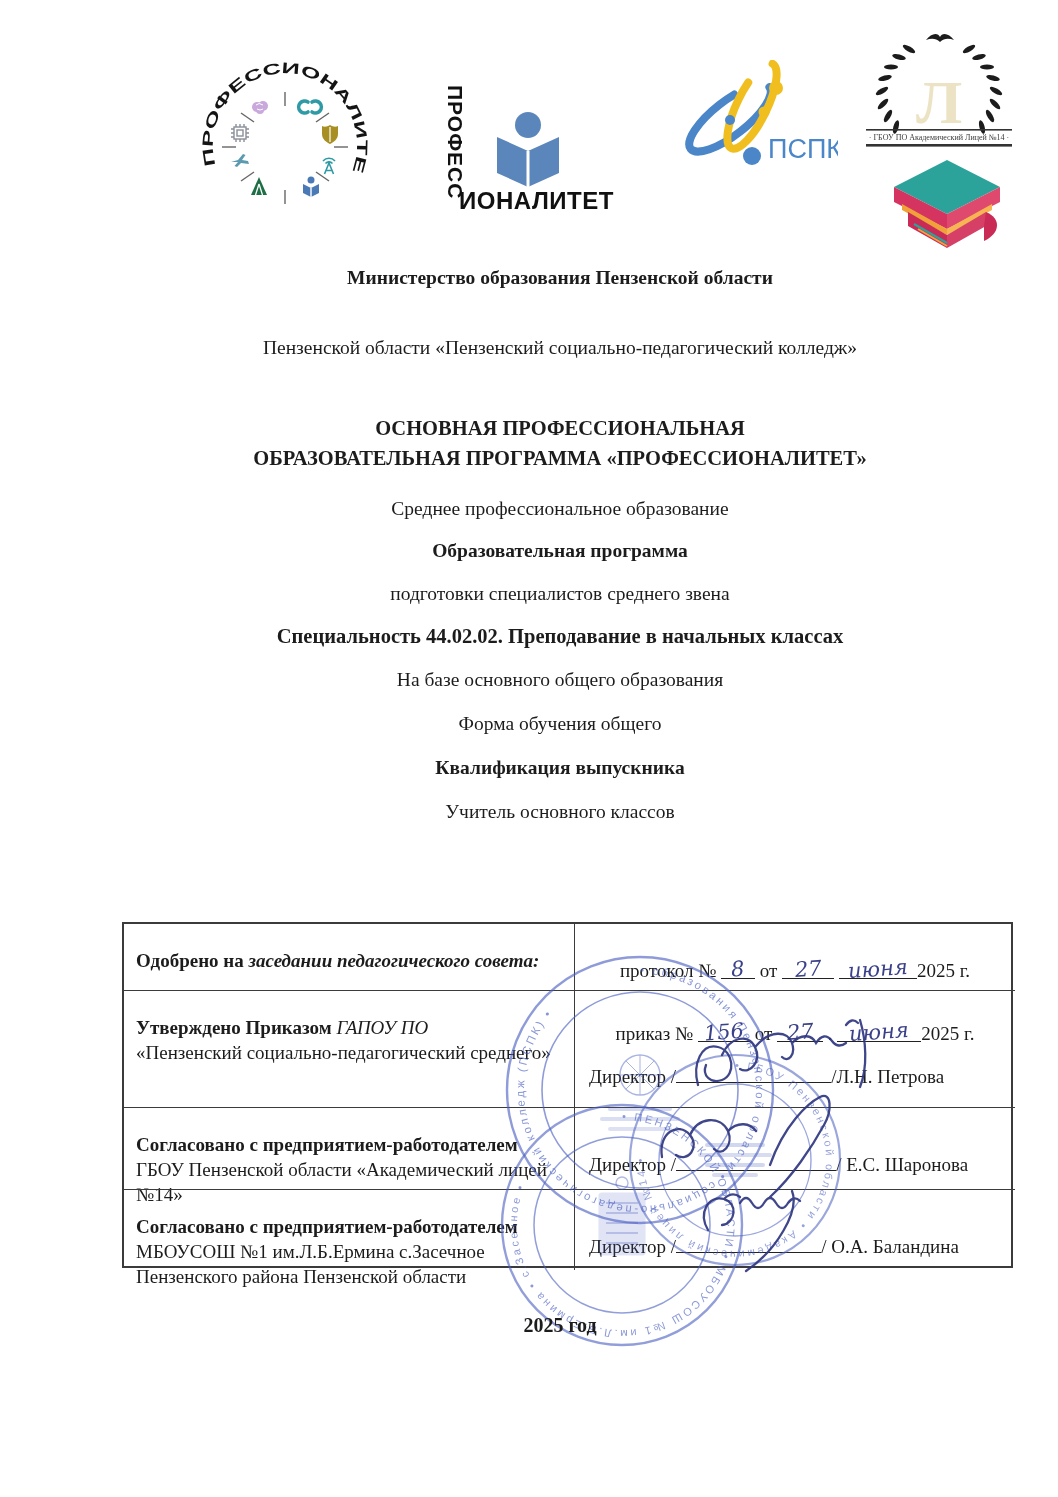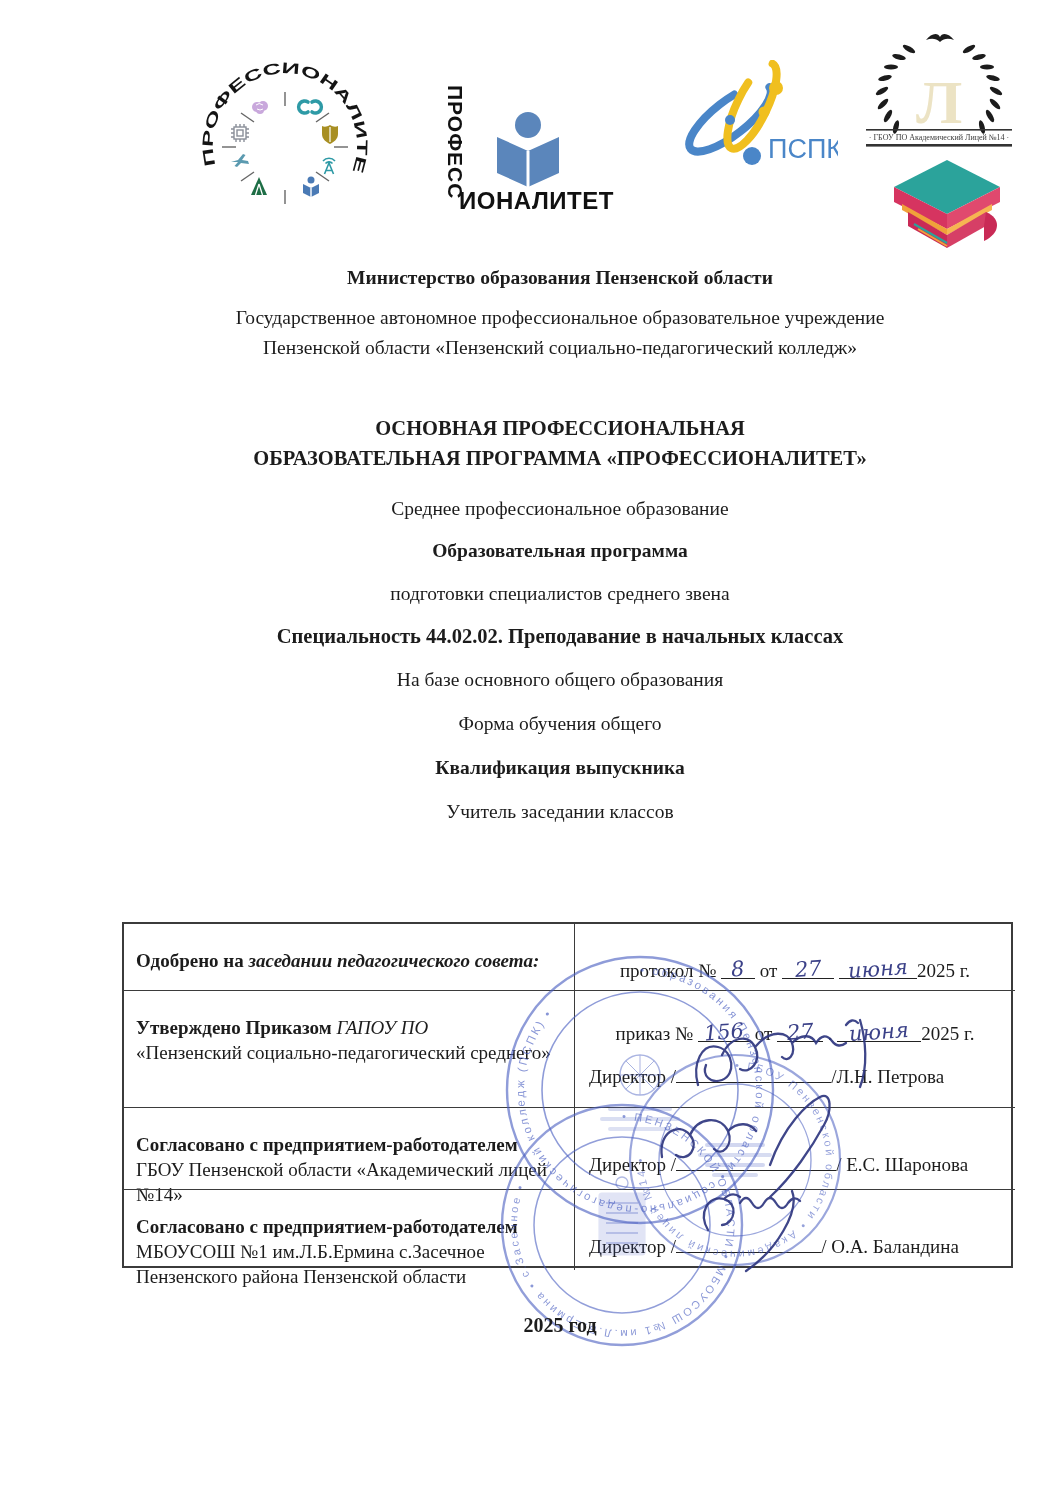--- a/index.html
+++ b/index.html
@@ -168,34 +168,33 @@
       <polygon points="59,71 59,77 104,52 104,46" fill="#f6b552"></polygon>
       <polygon points="20,54 20,68 59,90 59,77" fill="#c92a56"></polygon>
       <polygon points="59,77 59,90 98,68 98,54" fill="#d63f66"></polygon>
       <path d="M98,54 C113,60 113,75 96,83 L96,68 Z" fill="#c92a56"></path>
       <line x1="26" y1="66" x2="59" y2="85" stroke="#2ba39b" stroke-width="2.2"></line>
       <line x1="30" y1="71" x2="59" y2="88" stroke="#f0a13a" stroke-width="2"></line>
     </svg>
   </div>
 
   <div class="docline b" style="top:246px">Министерство образования Пензенской области</div>
-  <div class="docline" style="top:286px">Государственное автономное профессиональное образовательное учреждение</div>
   <div class="docline" style="top:316px">Пензенской области «Пензенский социально-педагогический колледж»</div>
 
   <div class="docline b big" style="top:396px">ОСНОВНАЯ ПРОФЕССИОНАЛЬНАЯ</div>
   <div class="docline b big" style="top:426px">ОБРАЗОВАТЕЛЬНАЯ ПРОГРАММА «ПРОФЕССИОНАЛИТЕТ»</div>
 
   <div class="docline" style="top:477px">Среднее профессиональное образование</div>
   <div class="docline b" style="top:519px">Образовательная программа</div>
   <div class="docline" style="top:562px">подготовки специалистов среднего звена</div>
   <div class="docline b big" style="top:604px">Специальность 44.02.02. Преподавание в начальных классах</div>
   <div class="docline" style="top:648px">На базе основного общего образования</div>
   <div class="docline" style="top:692px">Форма обучения общего</div>
   <div class="docline b" style="top:736px">Квалификация выпускника</div>
-  <div class="docline" style="top:780px">Учитель заседании классов</div>
+  <div class="docline" style="top:780px">Учитель основного классов</div>
 
   <div class="tbl">
 
     <div class="cell t">
       <span class="b">Одобрено на </span><span class="b i">заседании педагогического совета:</span>
     </div>
     <div class="cell t r">
       <div class="proto-line">
         <span>протокол № </span><span class="bl" style="width:34px"><span class="hand">8</span></span><span> от </span><span class="bl" style="width:52px"><span class="hand">27</span></span><span>&nbsp;</span><span class="bl" style="width:78px"><span class="hand">июня</span></span><span>2025 г.</span>
       </div>

